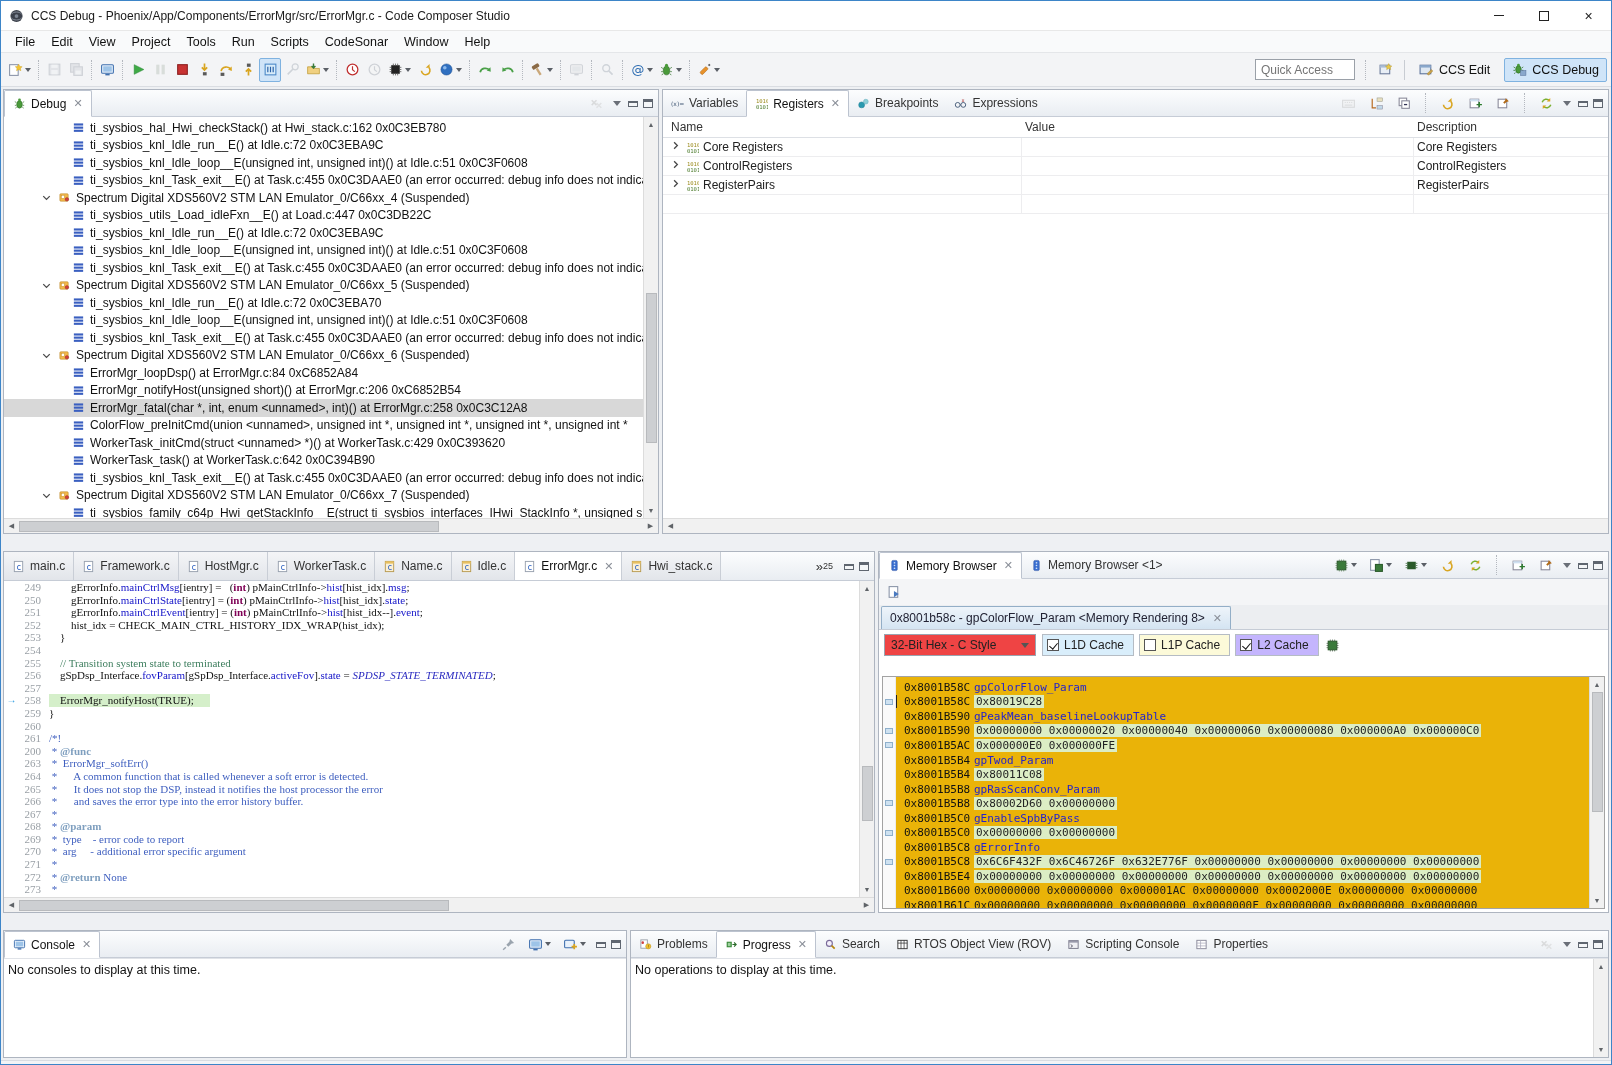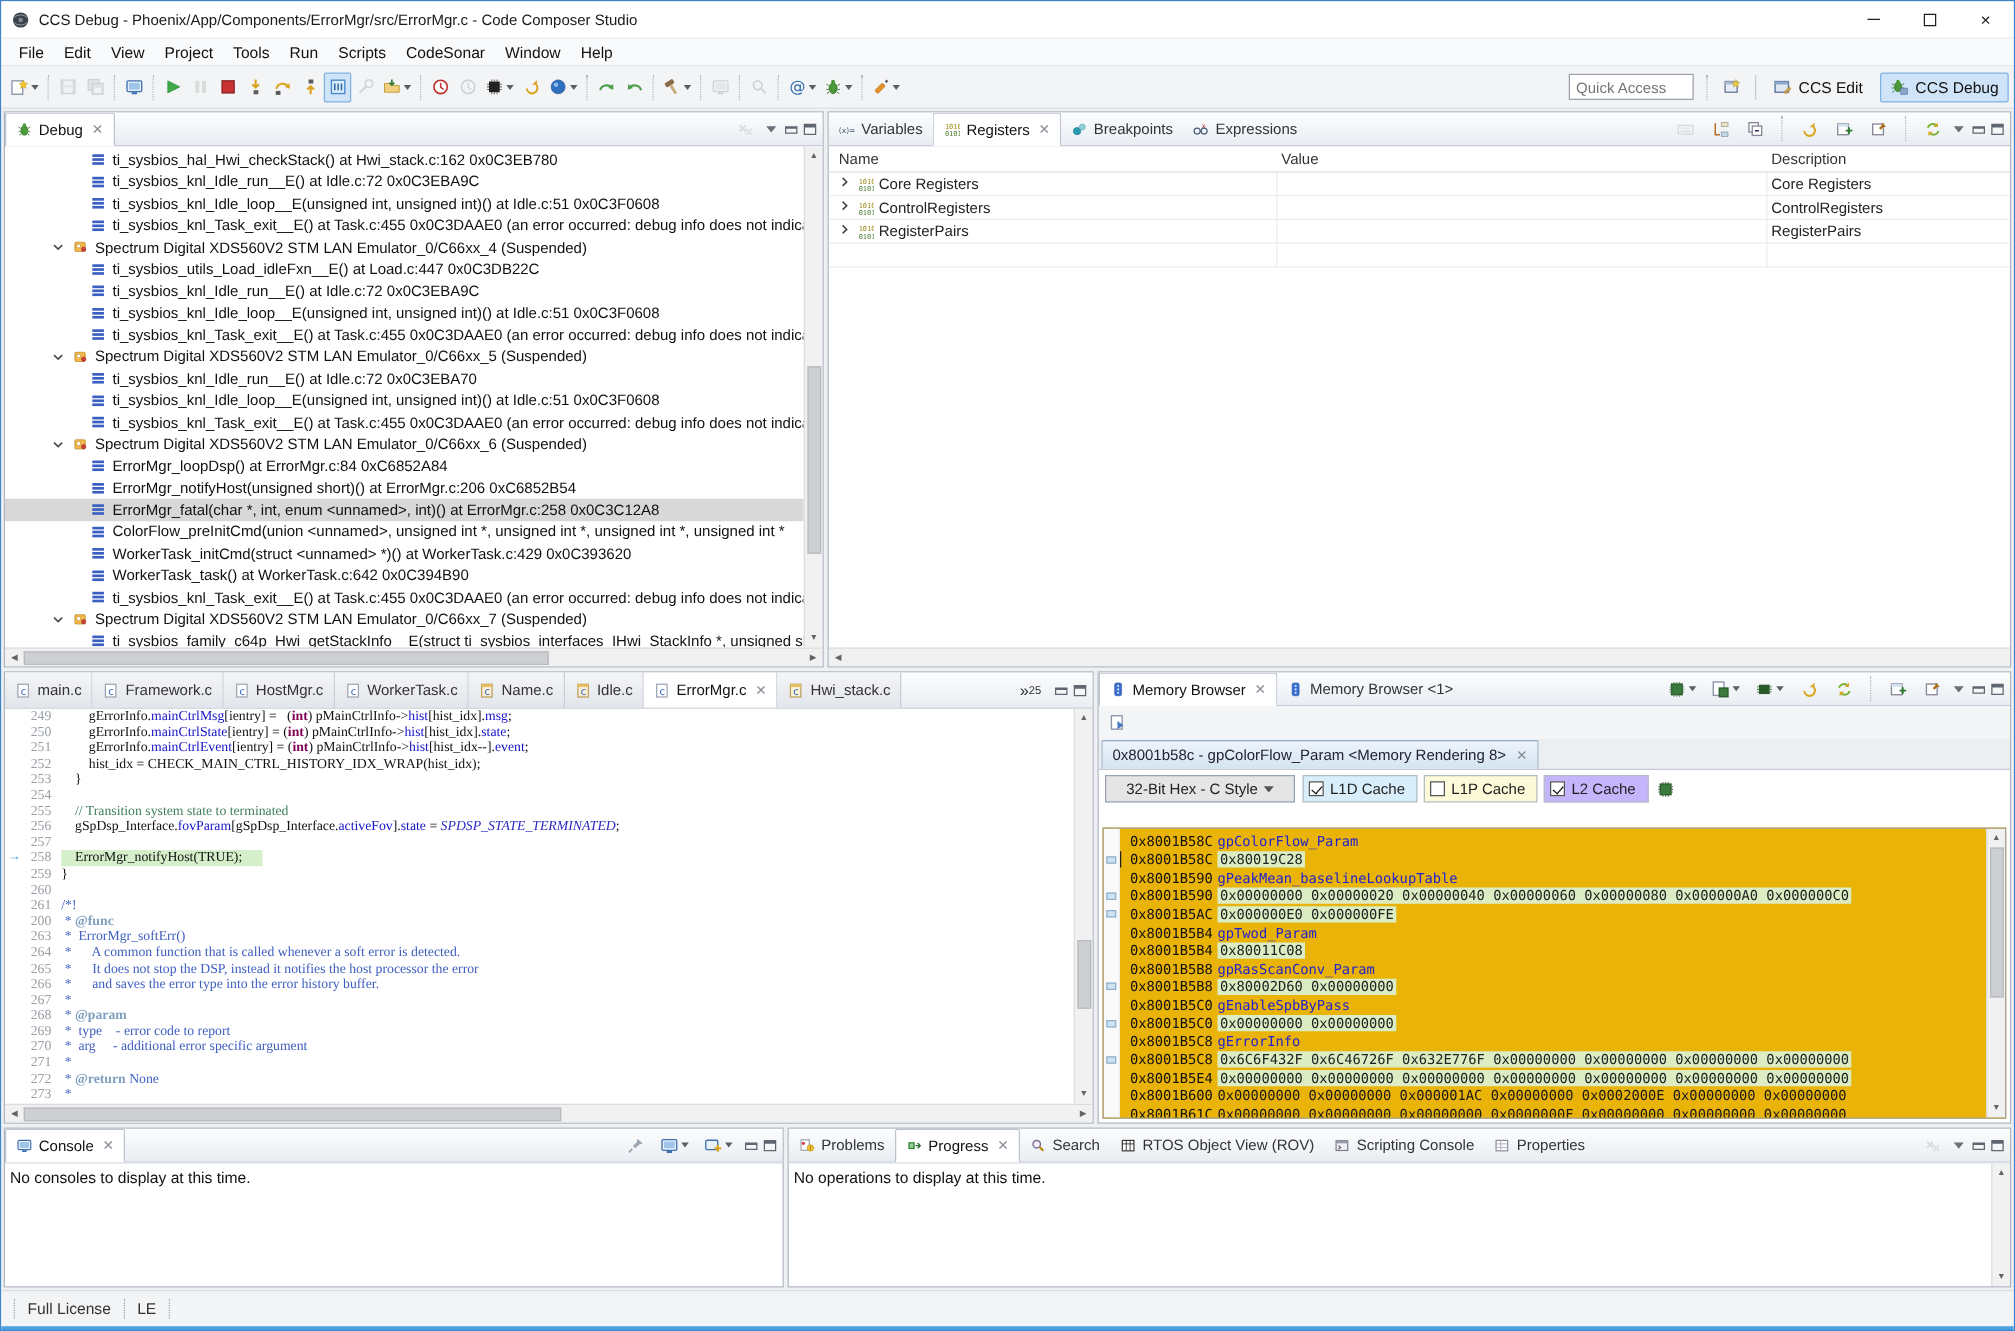--- a/index.html
+++ b/index.html
@@ -26,21 +26,21 @@
   .tbtn.pressed{background:#cfe4f8;border-color:#7fb2e0}
   .tbtn.disabled{opacity:.4}
   .dda{width:0;height:0;border-left:3px solid transparent;border-right:3px solid transparent;border-top:4px solid #5a5f66;margin-left:2px}
   .tsep{width:1px;height:20px;border-left:1px dotted #b4b8bf;margin:0 4px}
   .tb-right{margin-left:auto;display:flex;align-items:center;gap:6px}
   .quickaccess{width:100px;height:21px;border:1px solid #9aa0a8;background:#fff;font-size:12px;padding:0 5px;color:#444;font-family:"Liberation Sans",sans-serif}
   .persp{display:inline-flex;align-items:center;gap:5px;height:24px;padding:0 7px;border:1px solid transparent;border-radius:2px;background:none;font-size:12.5px;color:#111;font-family:"Liberation Sans",sans-serif}
   .persp.active{background:#cfe4f8;border-color:#7fb2e0}
   .vline{width:1px;height:20px;background:#c8ccd2}
   
-  .workbench{padding:2px;display:flex;flex-direction:column;gap:3px;background:#eef0f3}
+  .workbench{padding:2px;display:flex;flex-direction:column;gap:17px;background:#eef0f3}
   .row{display:flex;gap:3px}
   .row1{height:445px}.row2{height:362px}.row3{height:128px}
   .view{background:#fff;border:1px solid #aeb5c0;display:flex;flex-direction:column;overflow:hidden}
   .debugview{width:656px}.regview{flex:1}.editorview{width:872px}.memview{flex:1}.consoleview{width:624px}.progressview{flex:1}
   .tabstrip{height:27px;flex:none;background:linear-gradient(#fcfdfe,#e9edf2);border-bottom:1px solid #c6ccd6;display:flex;align-items:stretch}
   .tabsl{display:flex;align-items:stretch}
   .vtab{display:flex;align-items:center;gap:5px;padding:0 8px;font-size:12px;color:#333;white-space:nowrap}
   .vtab.active{background:#fff;border:1px solid #bcc3cf;border-bottom:1px solid #fff;border-radius:2px 2px 0 0;margin-bottom:-1px;color:#111}
   .tclose{color:#8a8f98;font-size:11px;margin-left:2px}
   .viewtools{margin-left:auto;display:flex;align-items:center;gap:6px;padding-right:5px}
@@ -84,21 +84,21 @@
   .cl.hl .txt{background:#d5efca;padding-right:16px}
   .s-p{color:#111}.s-f{color:#1414c8}.s-k{color:#7f0055;font-weight:bold}
   .s-c{color:#3f7f5f}.s-d{color:#3f5fbf}.s-t{color:#7f9fbf;font-weight:bold}.s-m{color:#2a2ac0;font-style:italic}
   
   .addr-row{height:26px;flex:none;background:#f4f5f7;display:flex;align-items:center;padding:0 3px;gap:3px}
   .addr-input{flex:1;height:21px;border:1px solid #86a8c8;background:#fff;font-size:12px;padding:0 5px;font-family:"Liberation Sans",sans-serif}
   .addr-btn{width:24px;height:22px;display:flex;align-items:center;justify-content:center;border:1px solid transparent}
   .rtab-row{height:25px;flex:none;background:#eceef1;border-bottom:1px solid #c6ccd6;display:flex;align-items:flex-end;padding-left:2px}
   .rtab{display:flex;align-items:center;gap:6px;height:23px;padding:0 8px;background:linear-gradient(#eef4fa,#d4e4f2);border:1px solid #93aec7;border-bottom:none;border-radius:2px 2px 0 0;font-size:12px;color:#223}
   .ctrl-row{height:30px;flex:none;display:flex;align-items:center;gap:6px;padding:0 5px;background:#fff}
-  .fmt{width:152px;height:22px;border:1px solid #9aa4b0;background:#e5e5e5;display:flex;align-items:center;padding:0 16px;font-size:12px;color:#222}
+  .fmt{width:152px;height:22px;border:1px solid #9aa4b0;background:#ef4444;display:flex;align-items:center;padding:0 6px;font-size:12px;color:#222}
   .fmt .vmenu{margin-left:auto;border-top-color:#555}
   .cachebox{display:inline-flex;align-items:center;gap:5px;border:1px solid #b5bcc4;padding:2px 9px 2px 4px;font-size:12px;height:22px}
   .ckb{width:12px;height:12px;border:1px solid #555;background:#fff;position:relative;flex:none}
   .ckb.on::after{content:"";position:absolute;left:2.5px;top:1px;width:4px;height:7px;border:solid #111;border-width:0 1.8px 1.8px 0;transform:rotate(40deg)}
   .memcontent{flex:1;display:flex;overflow:hidden;border:1px solid #a3a3a3;margin:16px 3px 3px 3px;background:#eab308}
   .mruler{width:13px;flex:none;background:#fafafa;border-right:1px solid #ececec;position:relative}
   .mmark{position:absolute;left:2px;width:8px;height:6px;background:#cfe2f1;border:1px solid #8fb0cc}
   .memrows{flex:1;overflow:hidden;font-family:"DejaVu Sans Mono","Liberation Mono",monospace;font-size:11px;padding-top:3px}
   .mrow{height:14.55px;display:flex;white-space:pre;align-items:center}
   .maddr{width:78px;flex:none;padding-left:8px;color:#111}

